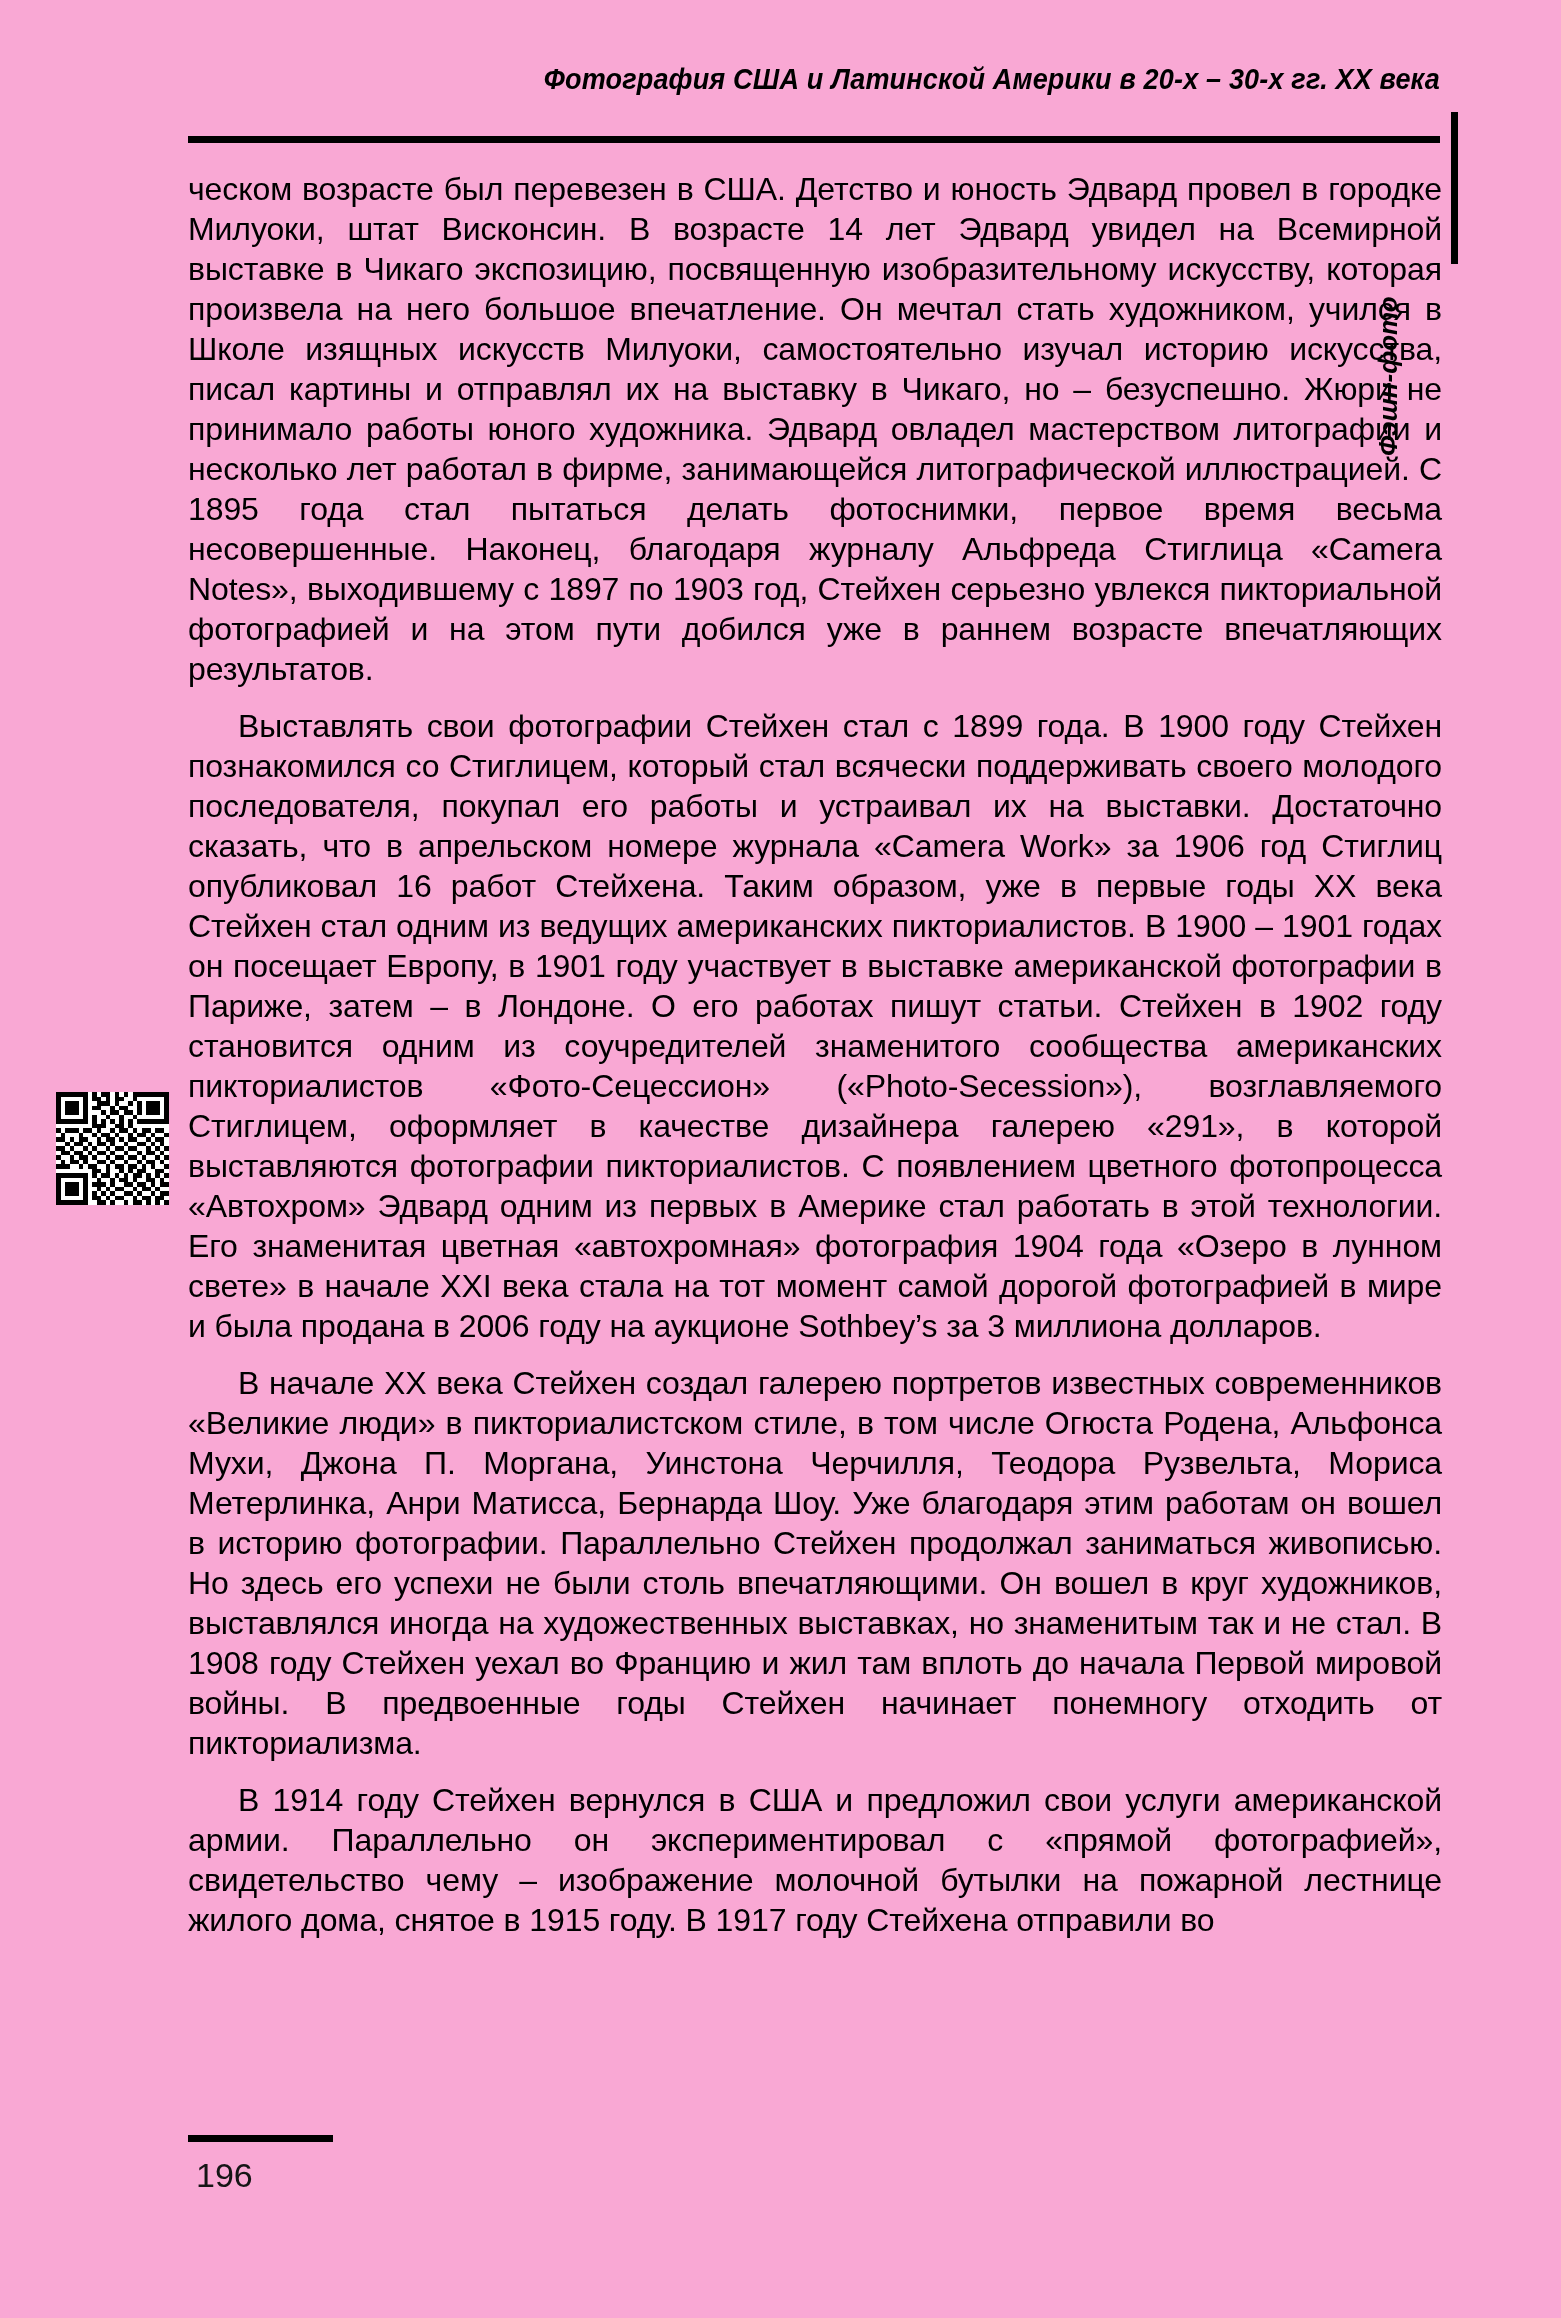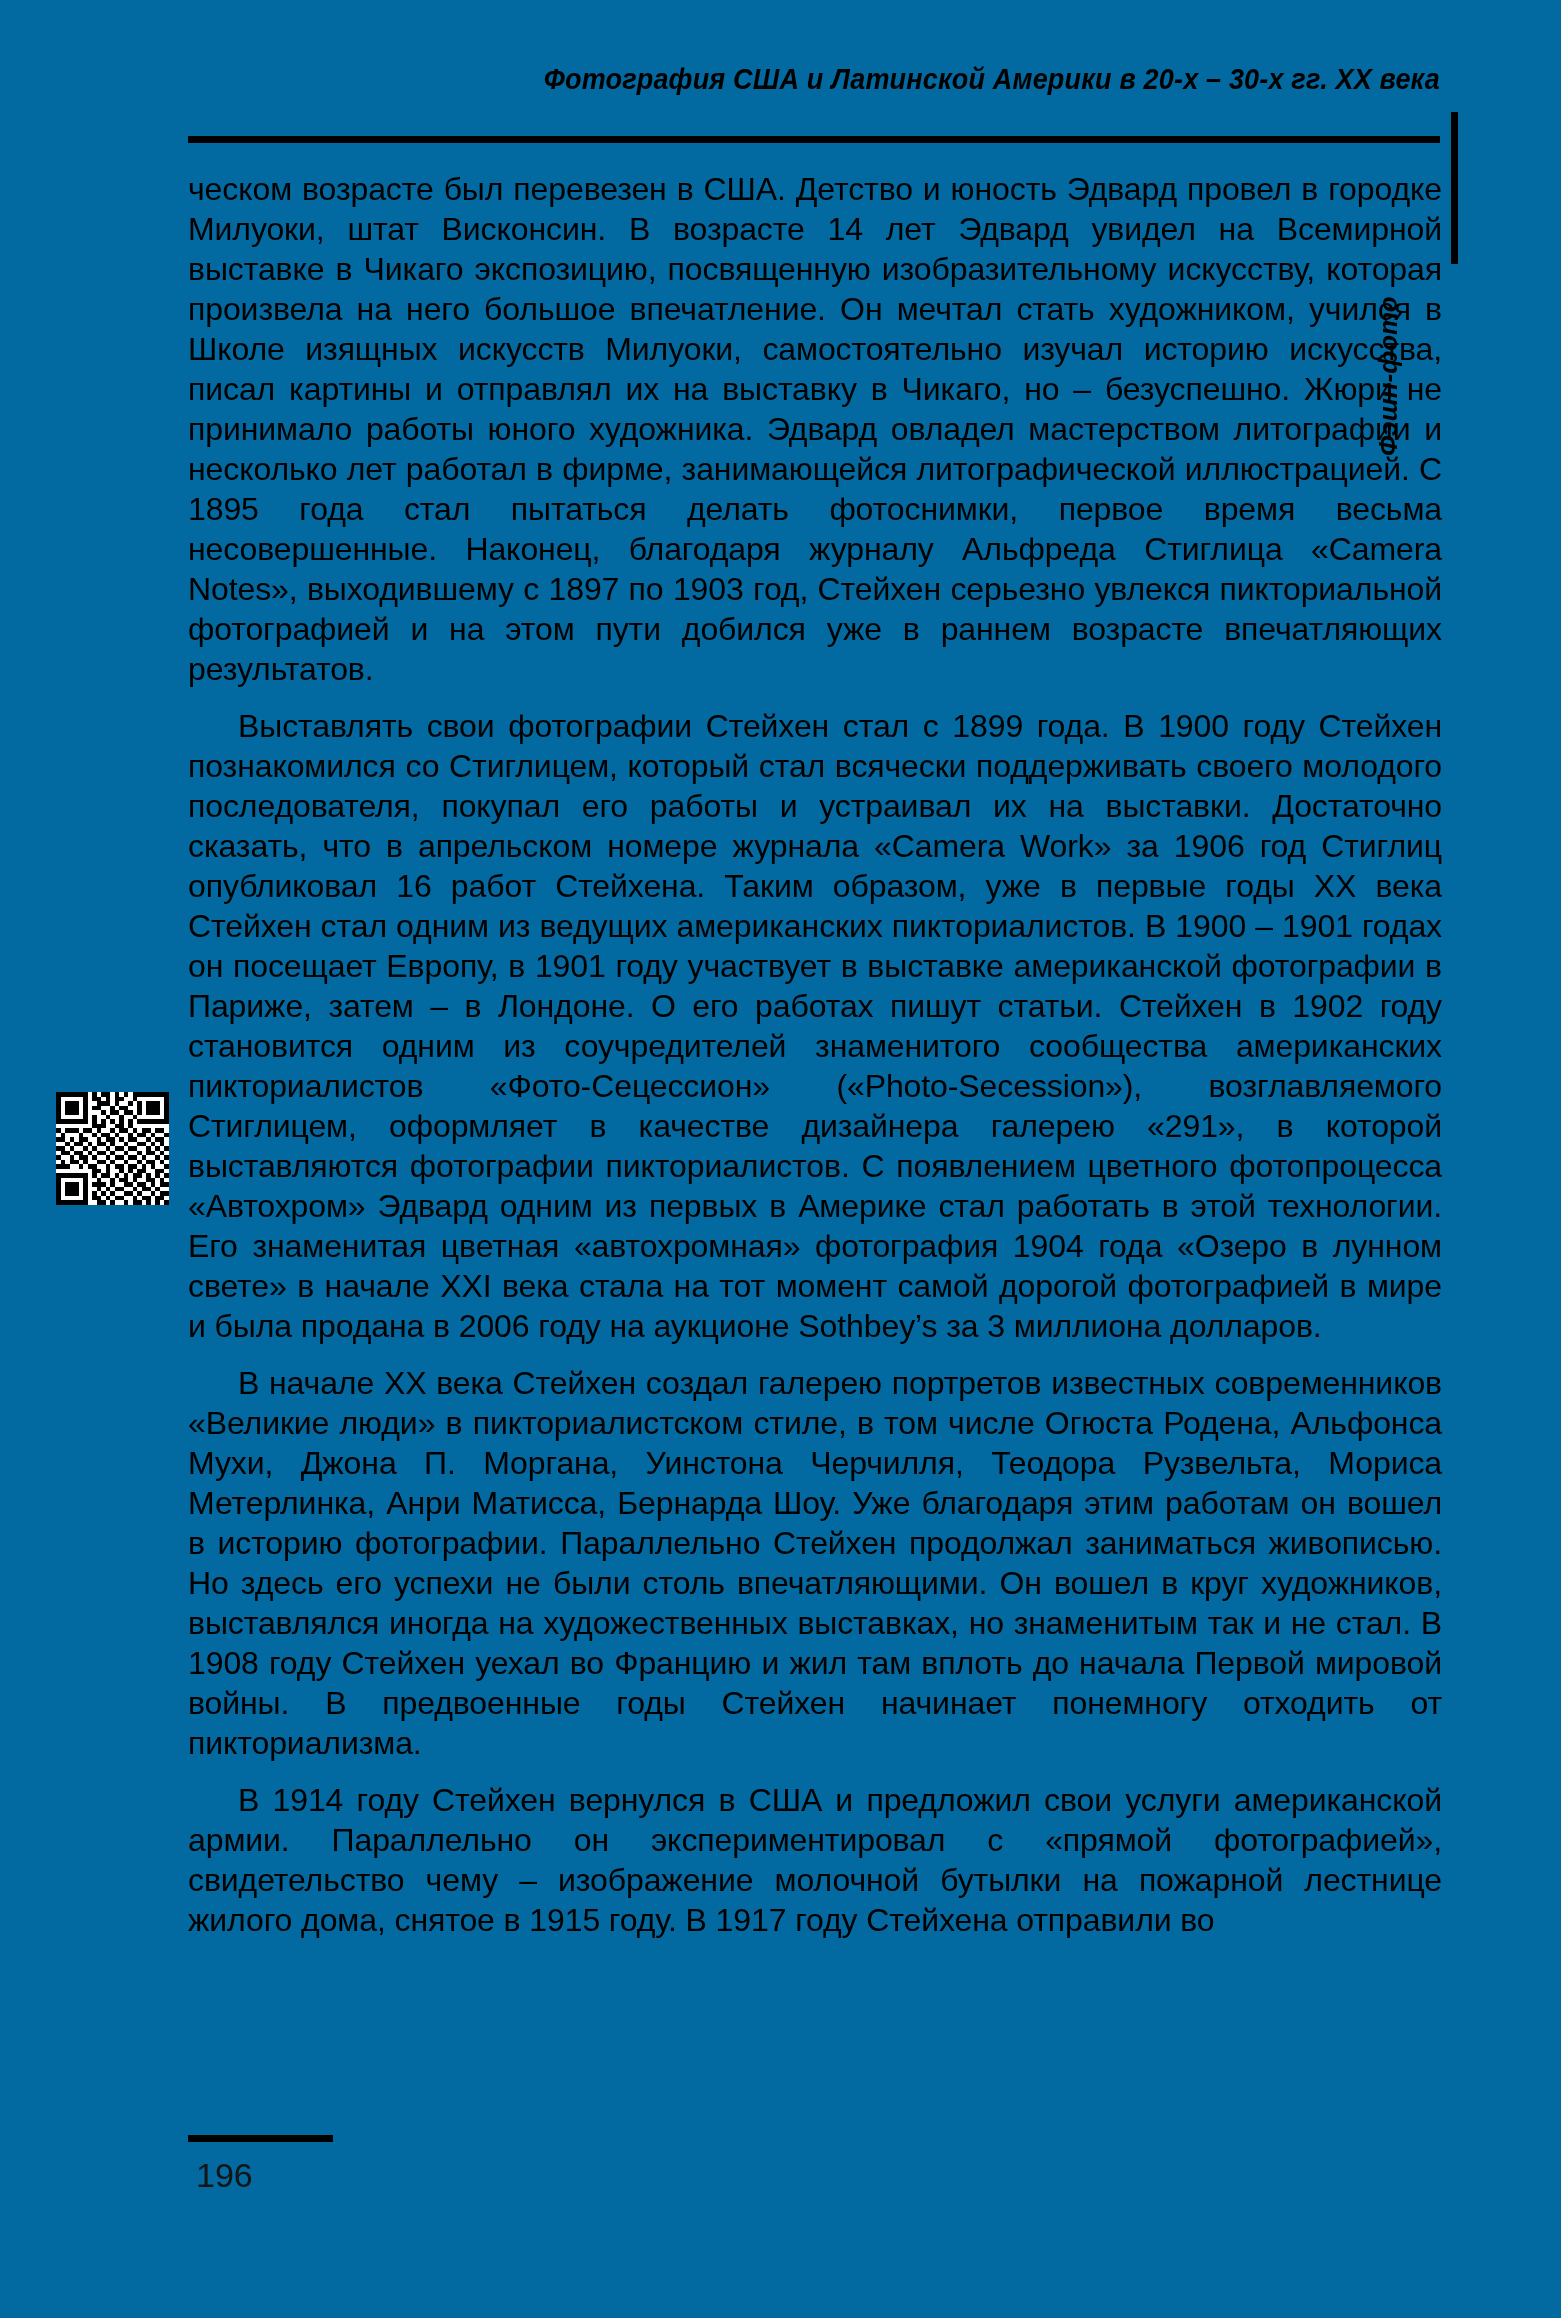--- a/index.html
+++ b/index.html
@@ -12,21 +12,21 @@
     height: 2319px;
     position: relative;
     font-family: "Liberation Sans", "DejaVu Sans", sans-serif;
     color: #000000;
     overflow: hidden;
   }
 
   .page {
     position: absolute;
     inset: 0;
-    background: #0369a1;
+    background: #f9a8d4;
   }
 
   
   .running-head {
     position: absolute;
     left: 188px;
     top: 62px;
     width: 1252px;
     text-align: right;
     font-style: italic;

